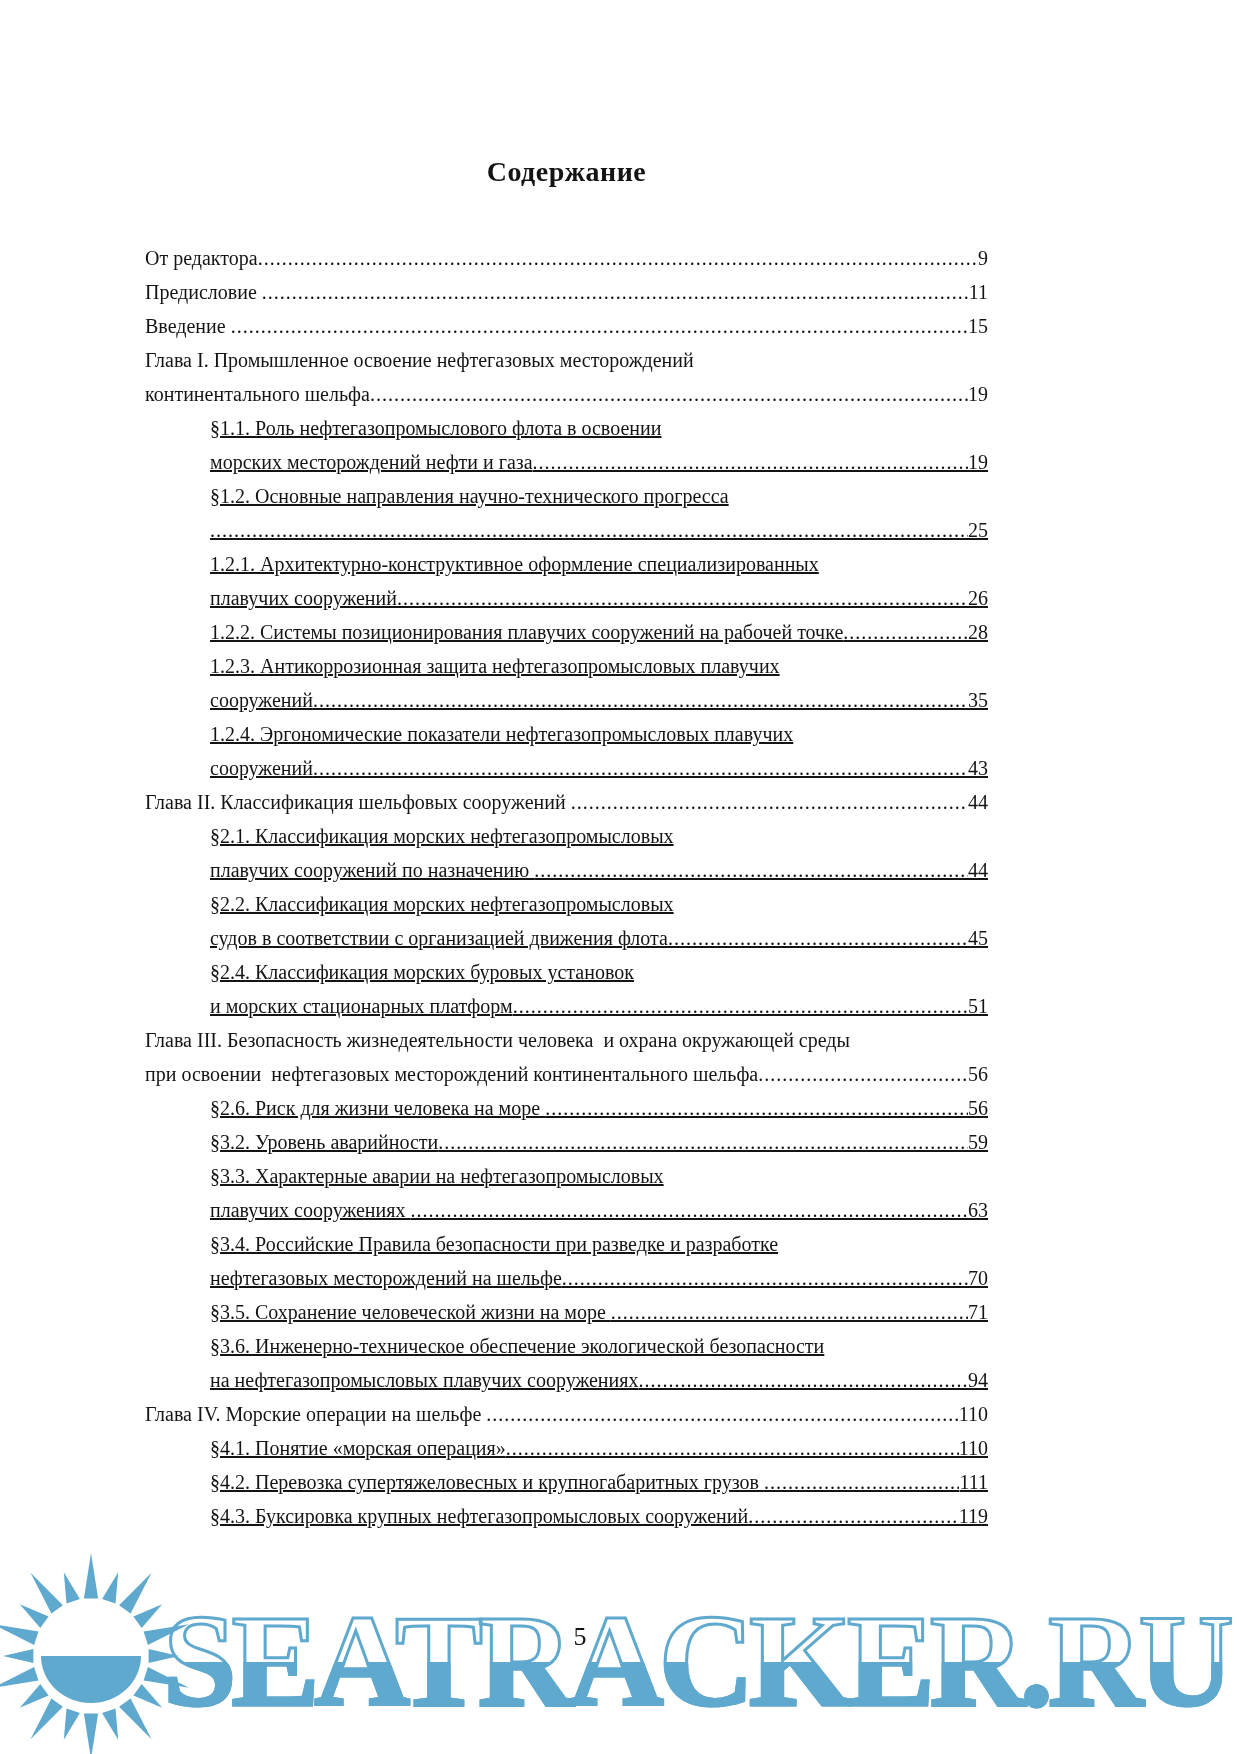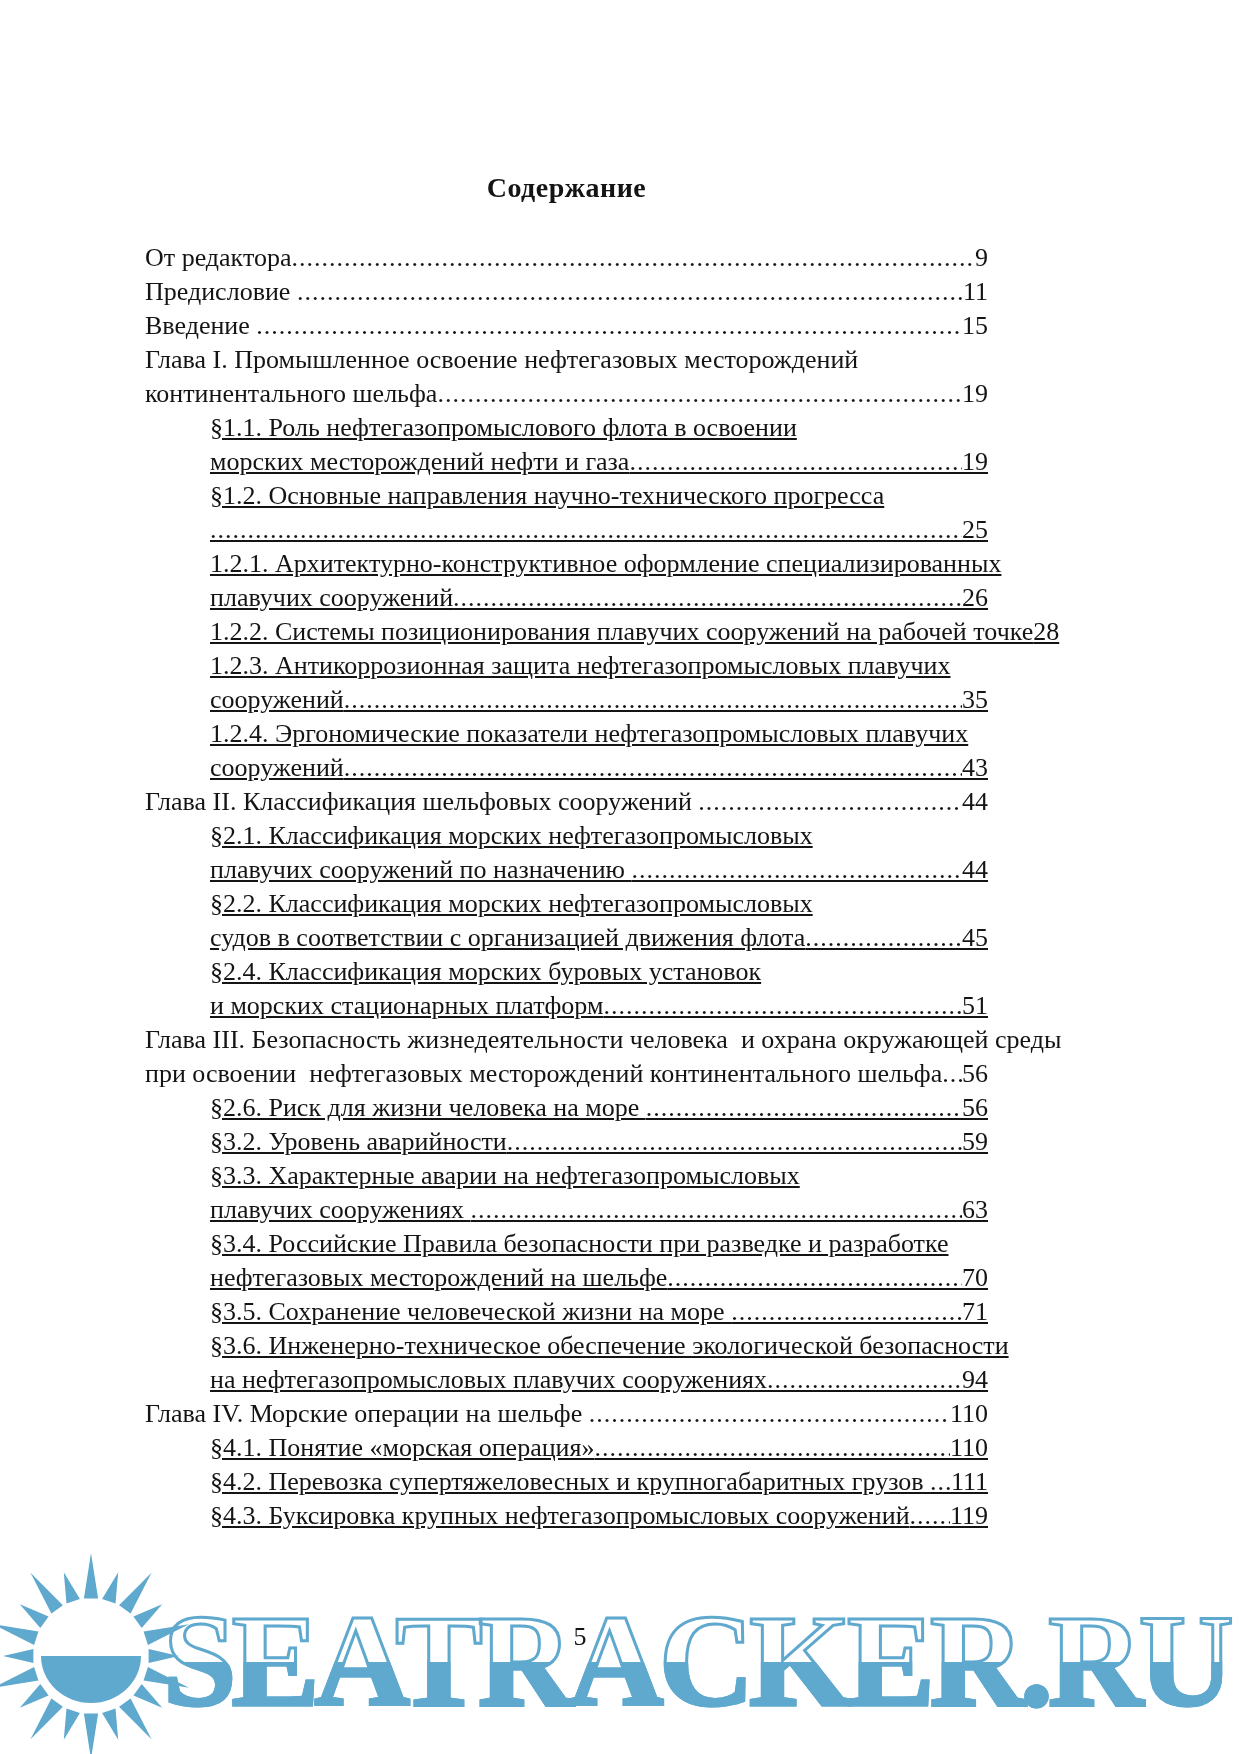--- a/index.html
+++ b/index.html
@@ -12,33 +12,33 @@
     width: 1239px;
     height: 1754px;
     background: #ffffff;
     overflow: hidden;
     font-family: "Liberation Serif", "DejaVu Serif", serif;
     color: #141414;
   }
   #doc-title {
     position: absolute;
     left: 145px;
-    top: 172px;
+    top: 156px;
     width: 843px;
     text-align: center;
     font-size: 28px;
     font-weight: bold;
     letter-spacing: 0.5px;
   }
   #toc-container {
     position: absolute;
     left: 145px;
     top: 241px;
     width: 843px;
-    font-size: 26px;
+    font-size: 20px;
   }
   .toc-row {
     display: flex;
     align-items: baseline;
     line-height: 34px;
     height: 34px;
   }
   .toc-row.gap { }
   .toc-row.ind { padding-left: 65px; text-decoration: underline; }
   .toc-row .txt {

